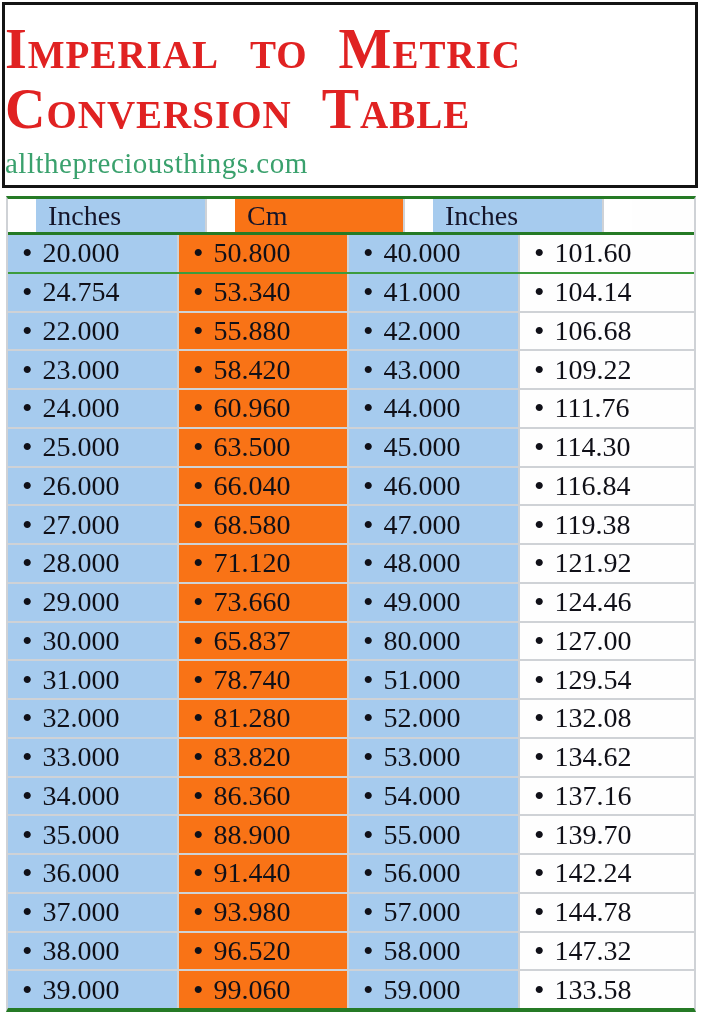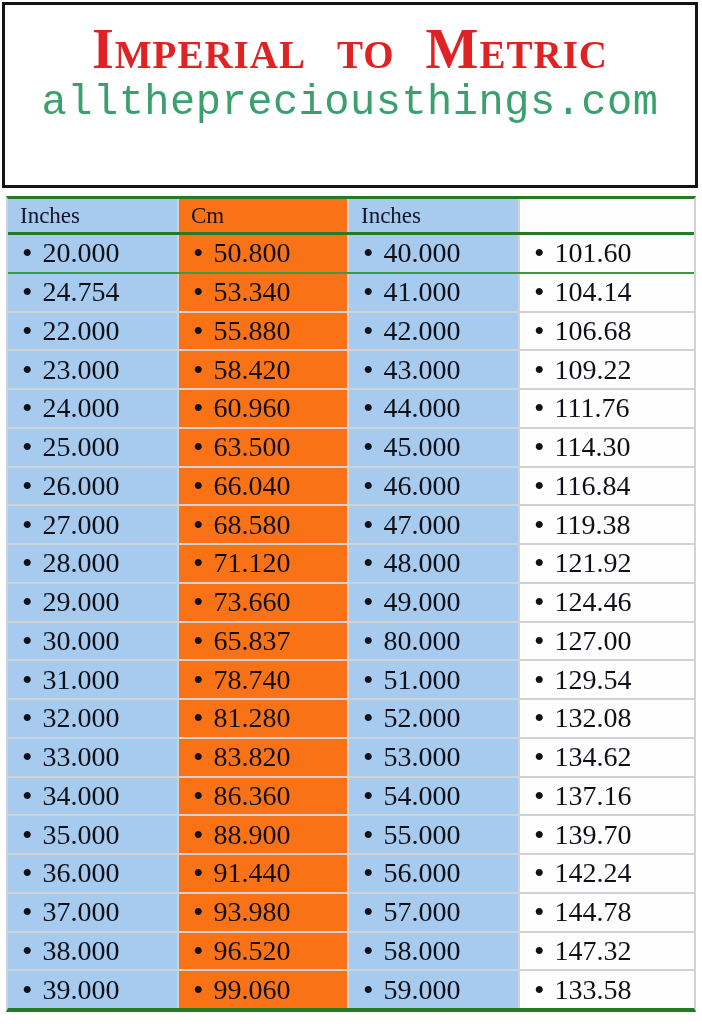--- a/index.html
+++ b/index.html
@@ -18,39 +18,37 @@
 
   
   .header-box {
     position: absolute;
     top: 2px;
     left: 2px;
     width: 690px;
     height: 180px;
     background: #ffffff;
     border: 3px solid #141414;
-    text-align: center;
     box-sizing: content-box;
   }
   .title-line {
     color: var(--title-color, #e02222);
     font-weight: bold;
     font-variant: small-caps;
     font-size: 56px;
     line-height: 60px;
     letter-spacing: 1px;
     word-spacing: 16px;
   }
   .title-line.first { margin-top: 14px; }
   .website {
     color: var(--website-color, #3aa16d);
-    font-size: 42px;
+    font-size: 29px;
     line-height: 48px;
     letter-spacing: 0.5px;
-    font-family: Liberation Mono, monospace;
   }
 
   
   .conv-table {
     position: absolute;
     top: 196px;
     left: 6px;
     width: 690px;
     height: 816px;
     display: flex;
@@ -84,43 +82,45 @@
     box-sizing: border-box;
     overflow: hidden;
     white-space: nowrap;
   }
   .c0 { flex: 0 0 171px; background: var(--blue-cell, #a6cbee); border-right: 2px solid var(--gray-line, #cfd2d6); }
   .c1 { flex: 0 0 170px; background: #f97316;  border-right: 2px solid var(--gray-line, #cfd2d6); }
   .c2 { flex: 0 0 171px; background: var(--blue-cell, #a6cbee); border-right: 2px solid var(--gray-line, #cfd2d6); }
   .c3 { flex: 1 1 auto;  background: #fefefe; }
 
   .hcell {
-    font-size: 23px;
+    font-size: 28px;
     color: #15152a;
     padding-left: 12px;
+    margin-left: 28px;
   }
   .cell {
     font-size: 28px;
     color: #101018;
     padding-left: 14px;
   }
   .bullet {
     font-size: 30px;
     margin-right: 10px;
     line-height: 1;
     color: #101018;
   }
 </style>
 </head>
 <body>
 
 <div class="page" style="--page-bg: #ffffff; --title-color: #e02222; --website-color: #3aa16d; --blue-cell: #a6cbee; --green-strong: #257a25; --green-line: #3d9b3d; --gray-line: #cfd2d6;">
 
   <div class="header-box">
     <div class="title-line first">Imperial to Metric</div>
+    <div class="title-line">Conversion Table</div>
     <div class="website">allthepreciousthings.com</div>
   </div>
 
   <div class="conv-table">
     <div class="thead">
       <div class="hcell c0">Inches</div>
       <div class="hcell c1">Cm</div>
       <div class="hcell c2">Inches</div>
       <div class="hcell c3"></div>
     </div>

